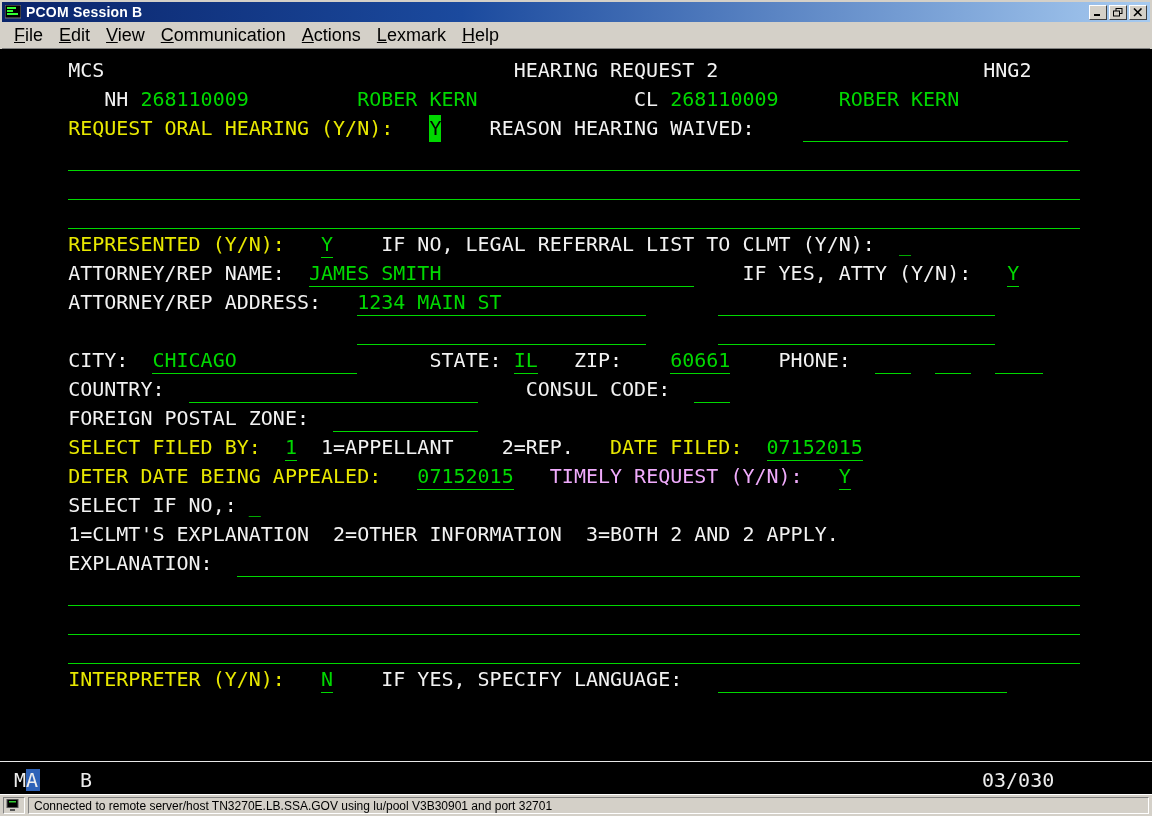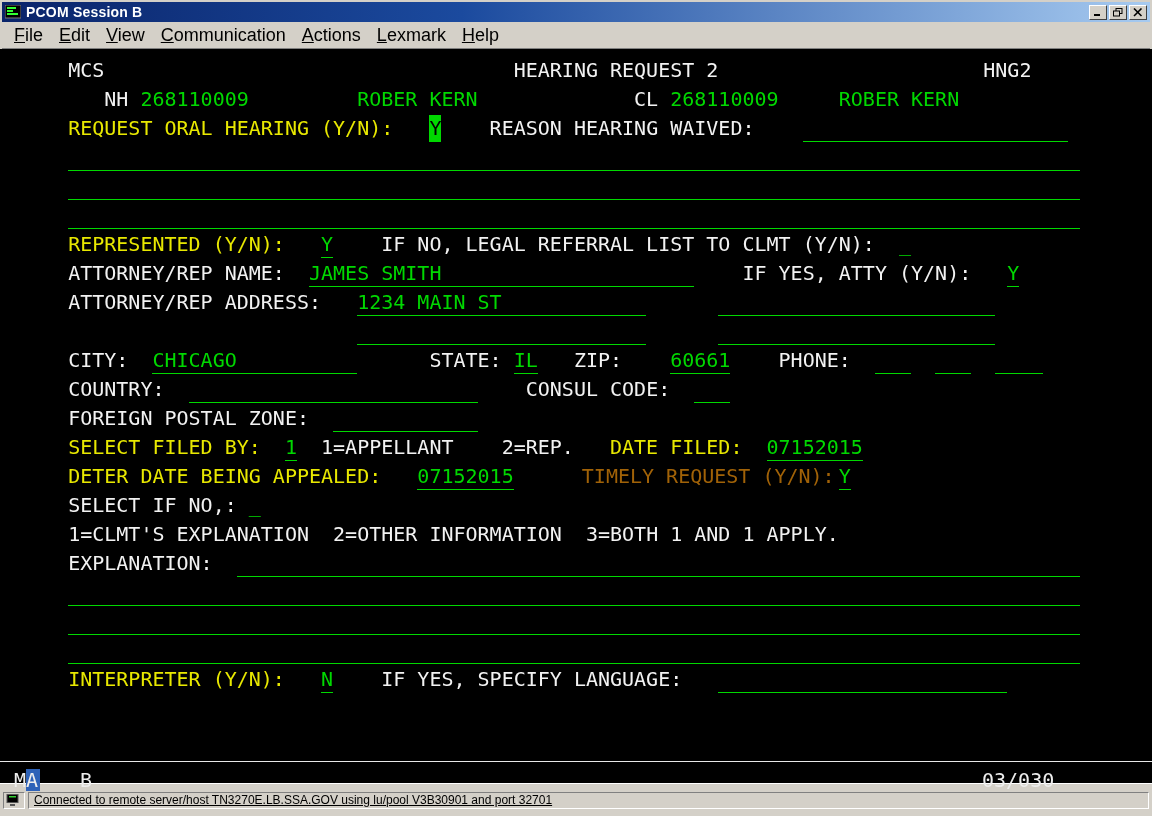--- a/index.html
+++ b/index.html
@@ -35,22 +35,22 @@
   
   .oia-sep{position:absolute;left:0;right:0;top:712px;border-top:1px solid #e8e8e8;}
   .oia{position:absolute;left:0;right:0;top:717px;height:28px;color:#ededed;
     font-family:"DejaVu Sans Mono",monospace;font-size:20px;line-height:28px;}
   .oia-block{position:absolute;left:26px;top:3px;width:14px;height:22px;background:#2e62b8;}
   .oia-ind{position:absolute;left:14px;z-index:1;}
   .oia-session{position:absolute;left:80px;}
   .oia-pos{position:absolute;left:982px;}
 
   
-  .statusbar{height:33px;background:#d4d0c8;border-top:1px solid #ffffff;
-    display:flex;align-items:center;gap:3px;padding:2px 3px;box-sizing:border-box;text-decoration:underline;}
+  .statusbar{height:22px;background:#d4d0c8;border-top:1px solid #ffffff;
+    display:flex;align-items:center;gap:3px;padding:2px 3px;box-sizing:border-box;}
   .status-iconbox{width:22px;height:17px;border:1px solid;border-color:#808080 #ffffff #ffffff #808080;
     display:flex;align-items:center;justify-content:center;box-sizing:border-box;background:#d4d0c8;}
   .status-panel{height:17px;border:1px solid;border-color:#808080 #ffffff #ffffff #808080;
     font-size:12px;color:#000;display:flex;align-items:center;padding:0 5px;box-sizing:border-box;
     white-space:nowrap;overflow:hidden;}
   .status-panel.conn{flex:1;}
   .status-panel.printer{flex:0 0 324px;}
 </style>
 </head>
 <body>
@@ -177,29 +177,29 @@
           <span class="seg" style="left: 4ch; color: rgb(232, 232, 0);">SELECT FILED BY:</span>
           <span class="seg u" style="left: 22ch; color: rgb(0, 216, 0);">1</span>
           <span class="seg" style="left: 25ch; color: rgb(242, 242, 242);">1=APPELLANT</span>
           <span class="seg" style="left: 40ch; color: rgb(242, 242, 242);">2=REP.</span>
           <span class="seg" style="left: 49ch; color: rgb(232, 232, 0);">DATE FILED:</span>
           <span class="seg u" style="left: 62ch; color: rgb(0, 216, 0);">07152015</span>
         </div>
         <div class="trow">
           <span class="seg" style="left: 4ch; color: rgb(232, 232, 0);">DETER DATE BEING APPEALED:</span>
           <span class="seg u" style="left: 33ch; color: rgb(0, 216, 0);">07152015</span>
-          <span class="seg" style="left: 44ch; color: #a16207; margin-left: 32px;">TIMELY REQUEST (Y/N):</span>
+          <span class="seg" style="left: 44ch; color: #f0abfc;">TIMELY REQUEST (Y/N):</span>
           <span class="seg u" style="left: 68ch; color: rgb(0, 216, 0);">Y</span>
         </div>
         <div class="trow">
           <span class="seg" style="left: 4ch; color: rgb(242, 242, 242);">SELECT IF NO,:</span>
           <span class="seg" style="left: 19ch; color: rgb(0, 216, 0);">_</span>
         </div>
         <div class="trow">
-          <span class="seg" style="left: 4ch; color: rgb(242, 242, 242);">1=CLMT'S EXPLANATION  2=OTHER INFORMATION  3=BOTH 1 AND 1 APPLY.</span>
+          <span class="seg" style="left: 4ch; color: rgb(242, 242, 242);">1=CLMT'S EXPLANATION  2=OTHER INFORMATION  3=BOTH 2 AND 2 APPLY.</span>
         </div>
         <div class="trow">
           <span class="seg" style="left: 4ch; color: rgb(242, 242, 242);">EXPLANATION:</span>
           <span class="seg blank" style="left: 18ch; color: rgb(0, 216, 0); width: 70ch;">&nbsp;</span>
         </div>
         <div class="trow">
           <span class="seg blank" style="left: 4ch; color: rgb(0, 216, 0); width: 84ch;">&nbsp;</span>
         </div>
         <div class="trow">
           <span class="seg blank" style="left: 4ch; color: rgb(0, 216, 0); width: 84ch;">&nbsp;</span>

